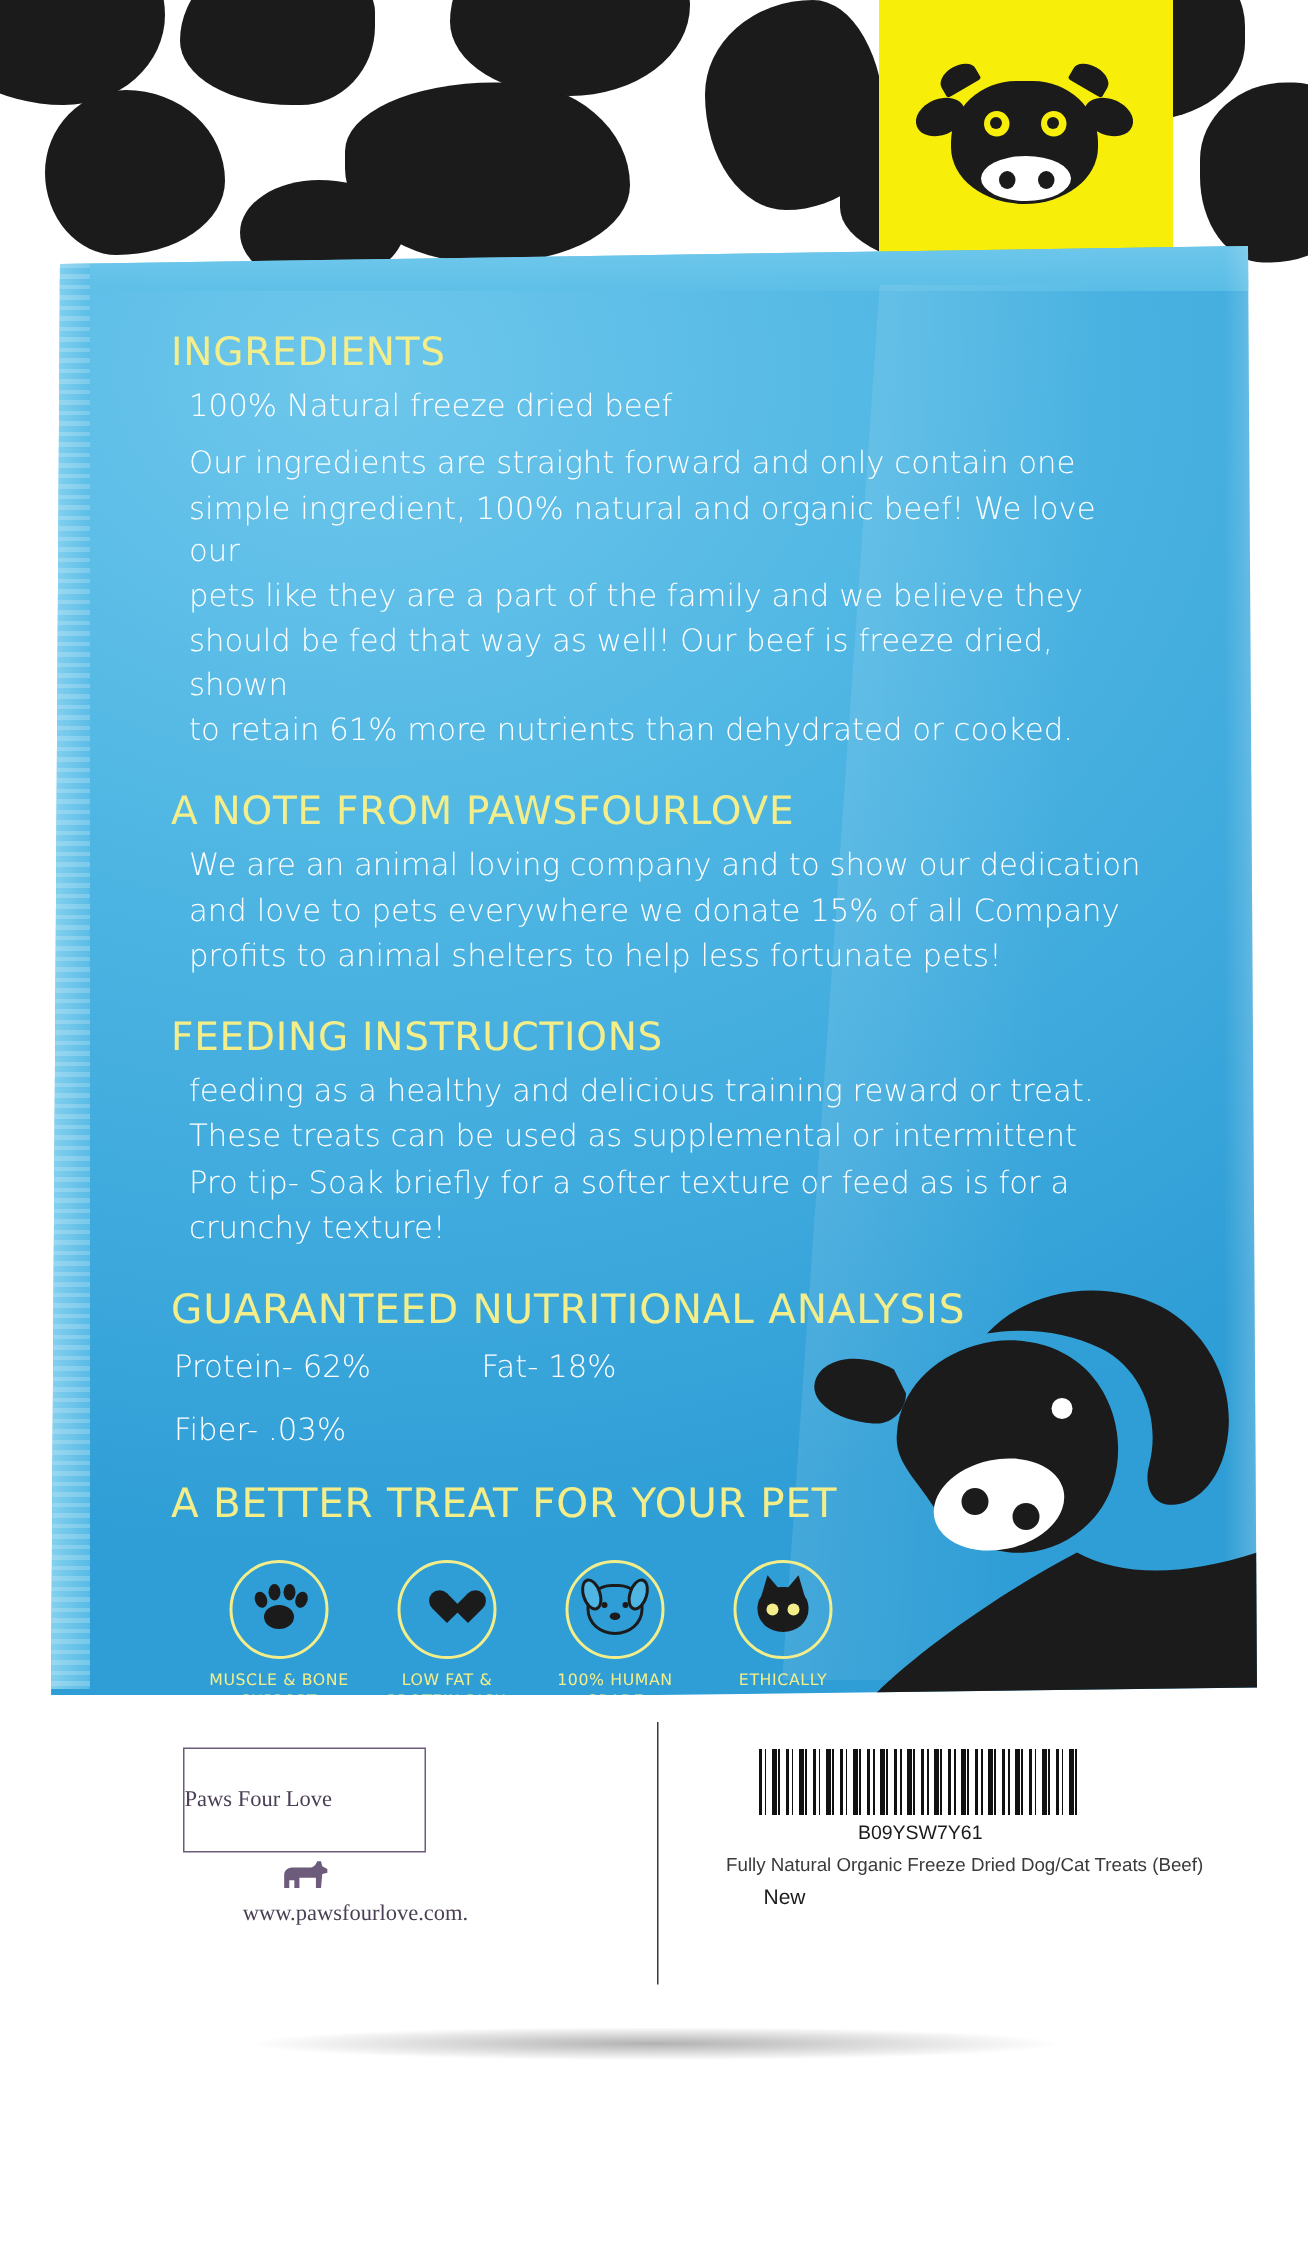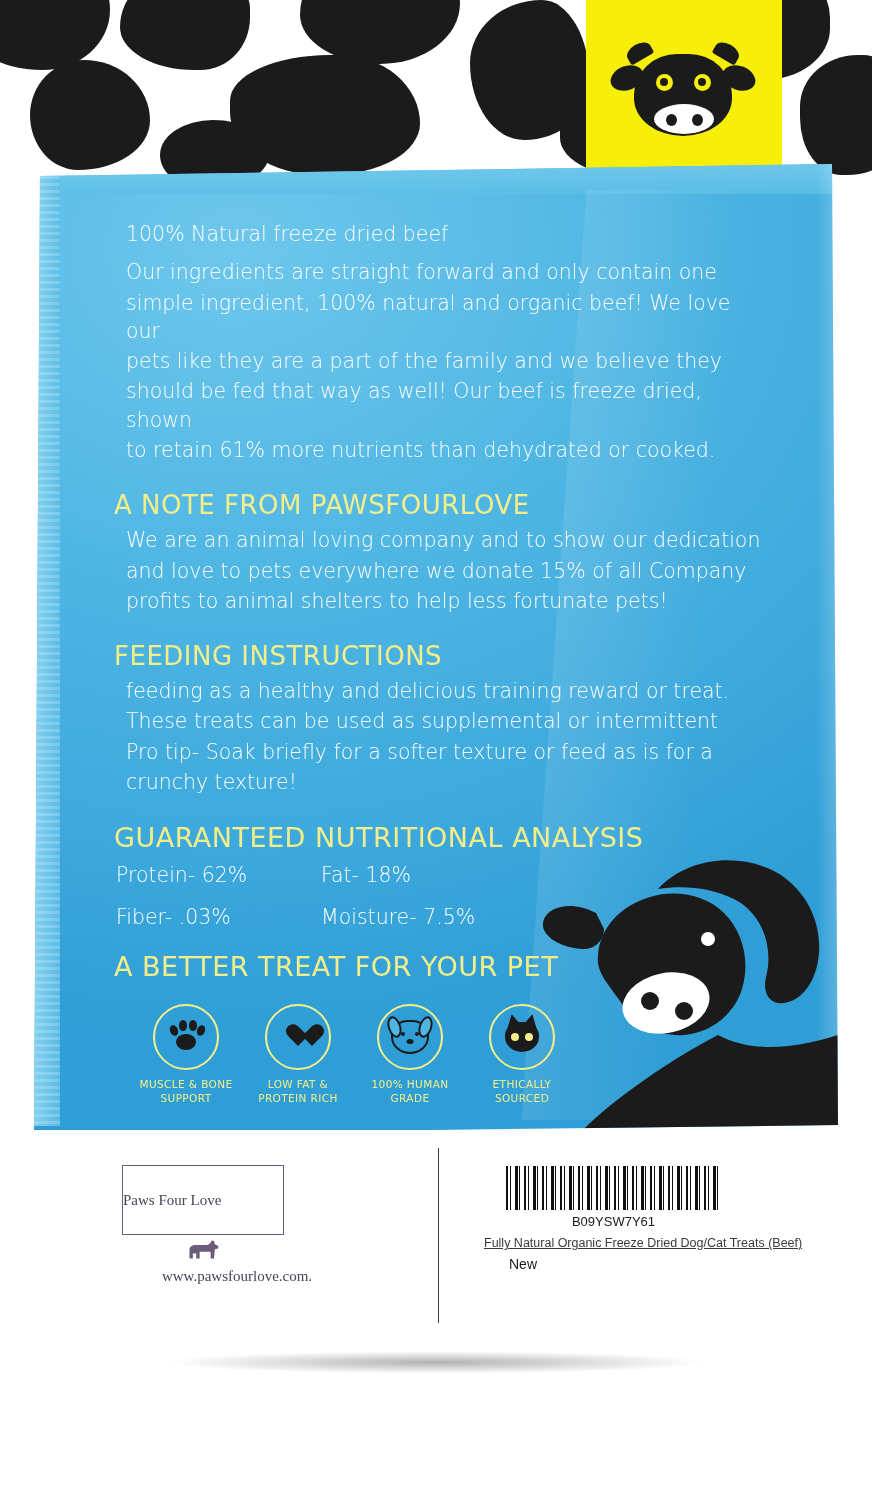--- a/index.html
+++ b/index.html
@@ -326,21 +326,20 @@
     color: #1b1b1b;
     font-family: "Liberation Sans", sans-serif;
   }
   .prod-desc {
     position: absolute;
     left: 450px; top: 106px;
     width: 330px;
     font-size: 12.5px;
     color: #3a3a3a;
     font-family: "Liberation Sans", sans-serif;
-    text-decoration: underline;
   }
   .prod-cond {
     position: absolute;
     left: 475px; top: 126px;
     font-size: 14px;
     color: #1b1b1b;
     font-family: "Liberation Sans", sans-serif;
   }
 
   .shadow {
@@ -405,20 +404,21 @@
 
       <circle cx="170" cy="104" r="7" fill="#ffffff"></circle>
 
       <path d="M180,200 C210,216 250,216 300,200 L300,300 L40,300 C70,268 130,226 180,200 Z" fill="#1b1b1b"></path>
       <path d="M196,232 C238,246 272,242 300,230 L300,300 L150,300 C165,272 178,248 196,232 Z" fill="#4fb6e3" opacity="0"></path>
     </svg>
 
     <div class="content">
 
       <div class="sec">
+        <h2 class="head">INGREDIENTS</h2>
         <p class="body">100% Natural freeze dried beef</p>
         <div style="height:8px"></div>
         <p class="body">Our ingredients are straight forward and only contain one</p>
         <p class="body">simple ingredient, 100% natural and organic beef! We love our</p>
         <p class="body">pets like they are a part of the family and we believe they</p>
         <p class="body">should be fed that way as well! Our beef is freeze dried, shown</p>
         <p class="body">to retain 61% more nutrients than dehydrated or cooked.</p>
       </div>
 
       <div class="sec">
@@ -435,21 +435,20 @@
         <p class="body">Pro tip- Soak briefly for a softer texture or feed as is for a</p>
         <p class="body">crunchy texture!</p>
       </div>
 
       <div class="sec tight">
         <h2 class="head big">GUARANTEED NUTRITIONAL ANALYSIS</h2>
         <div class="nutri-grid">
           <div class="nutri-item">Protein- 62%</div>
           <div class="nutri-item">Fat- 18%</div>
           <div class="nutri-item">Fiber- .03%</div>
-          <div class="nutri-item">Moisture- 7.5%</div>
         </div>
       </div>
 
       <div class="sec">
         <h2 class="head big">A BETTER TREAT FOR YOUR PET</h2>
 
         <div class="badges">
 
           <div class="badge">
             <div class="badge-circle">

